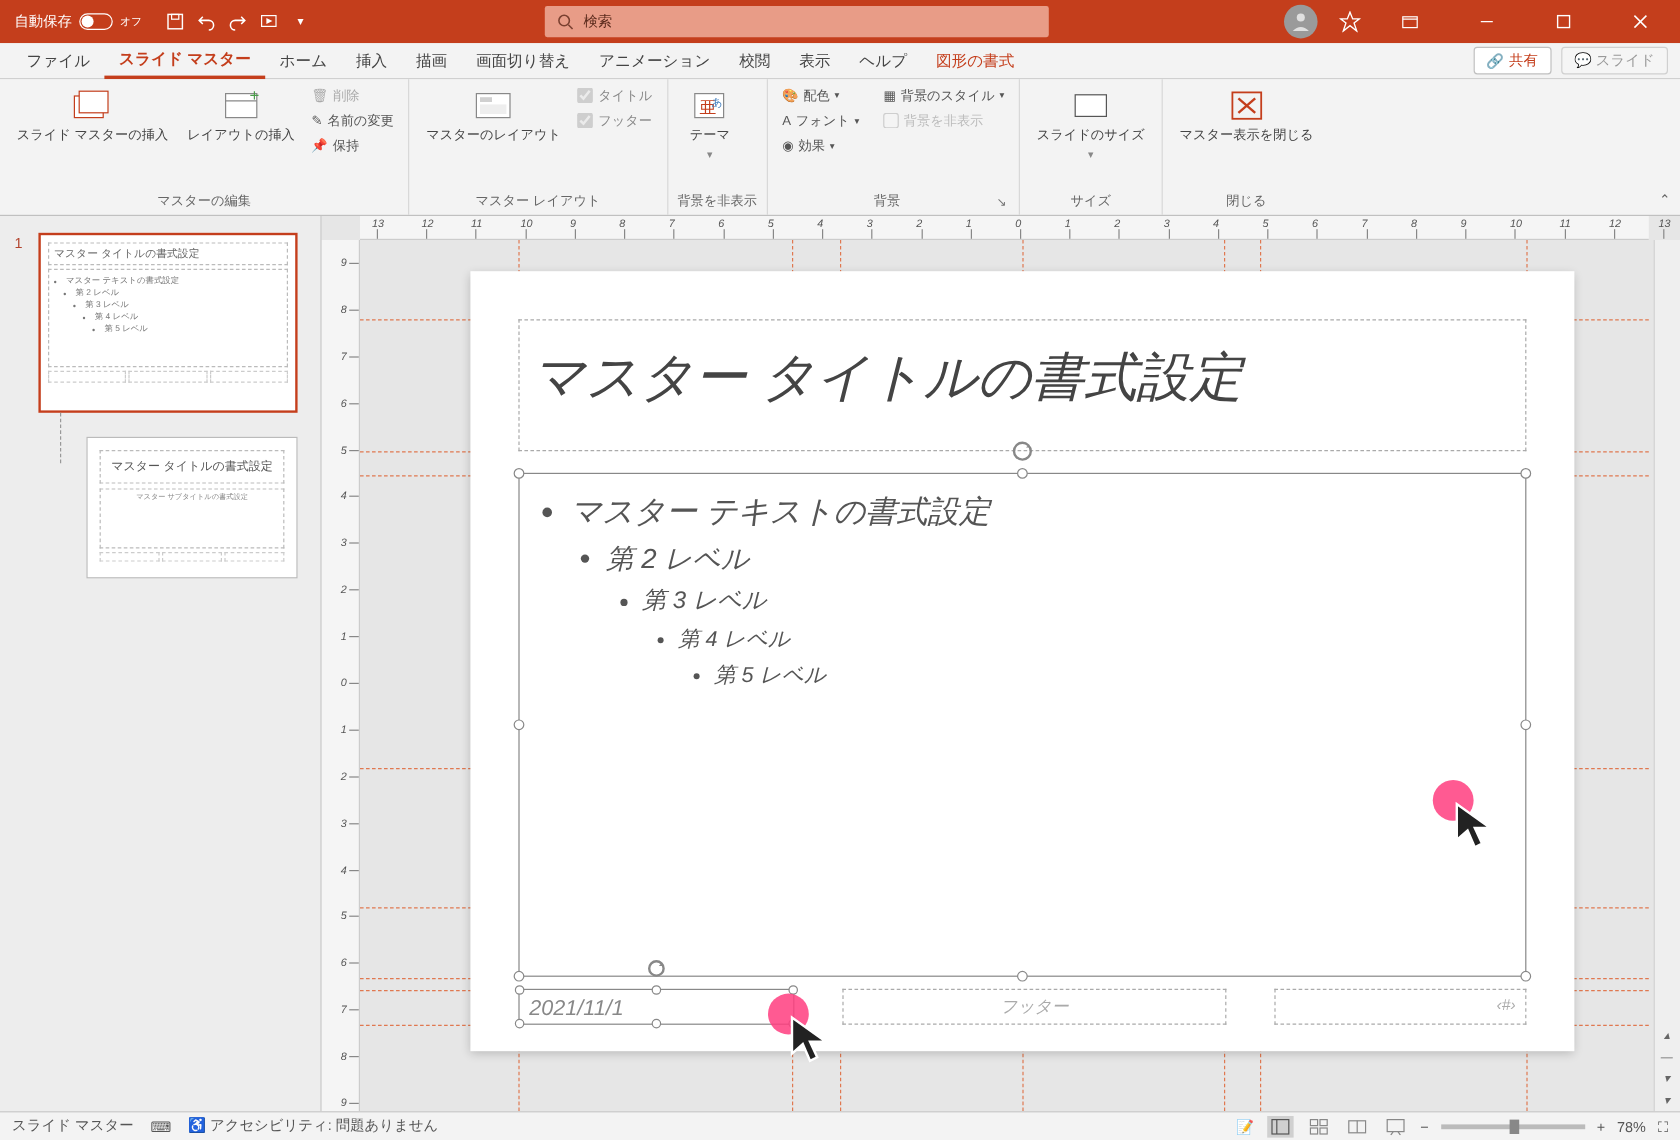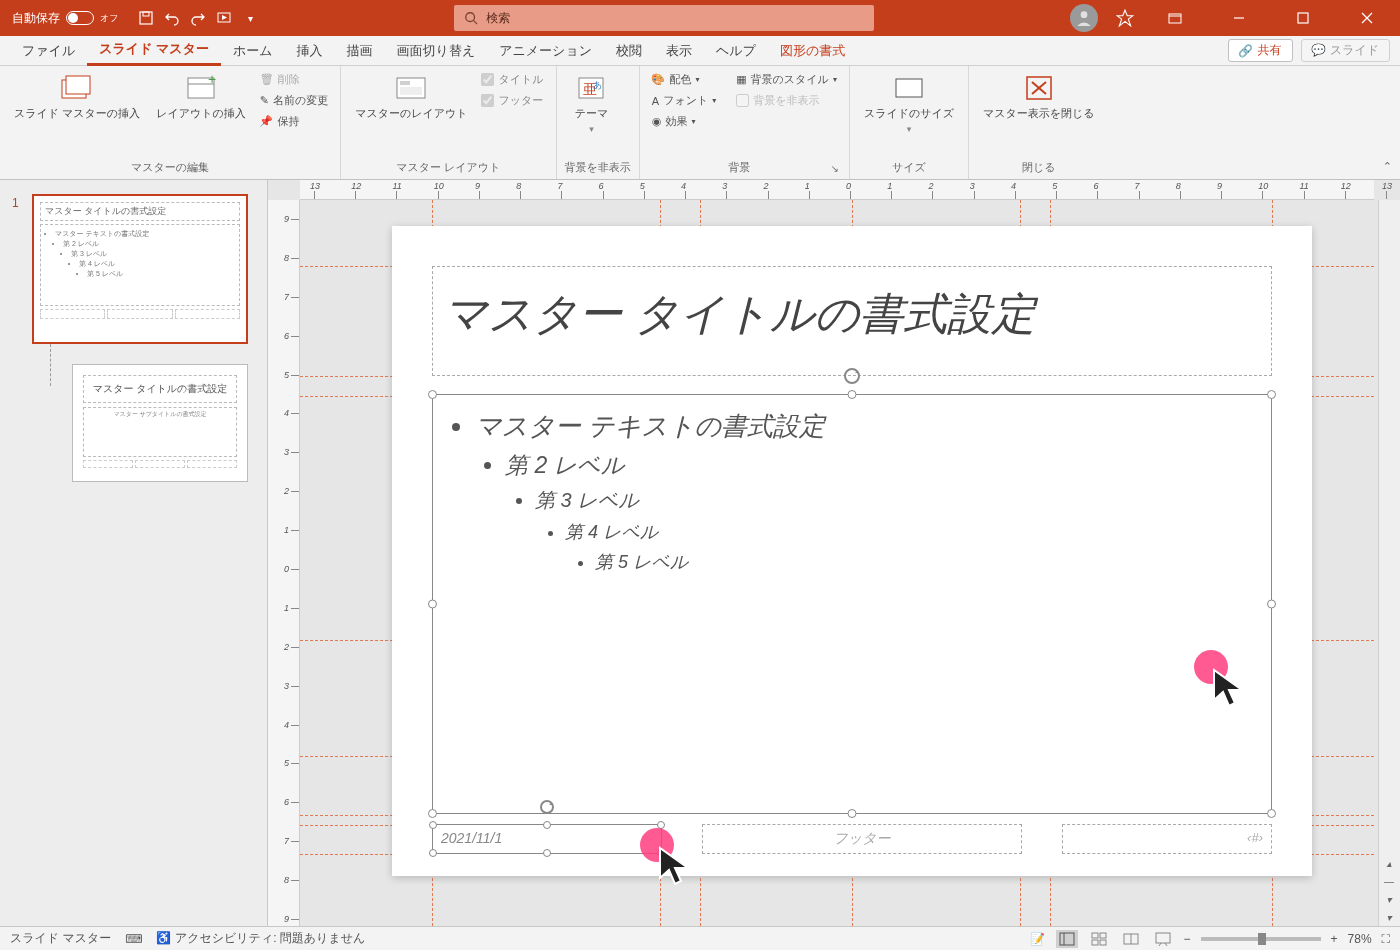--- a/index.html
+++ b/index.html
@@ -76,21 +76,21 @@
 .ph-body .sel-handle { width: 9px; height: 9px; background: #fff; border: 1px solid #888; border-radius: 50%; position: absolute; }
 .ph-body-text { padding: 14px 18px; font-size: 26px; color: #555; }
 .ph-body-text ul { list-style: disc; margin-left: 24px; }
 .ph-body-text ul ul { font-size: 23px; margin-left: 30px; margin-top: 6px; }
 .ph-body-text ul ul ul { font-size: 20px; }
 .ph-body-text ul ul ul ul { font-size: 18px; }
 .ph-body-text ul ul ul ul ul { font-size: 18px; }
 .ph-body-text li { margin-bottom: 2px; }
 .rot-handle { position: absolute; left: 50%; top: -28px; width: 18px; height: 18px; transform: translateX(-50%); }
 
-.ph-date { left: 40px; bottom: 22px; width: 230px; height: 30px; font-size: 14px; color: #888; padding: 5px 8px; border: 1px solid #888; }
+.ph-date { left: 40px; bottom: 22px; width: 230px; height: 30px; font-size: 18px; color: #888; padding: 5px 8px; border: 1px solid #888; }
 .ph-date .sel-handle { width: 8px; height: 8px; background: #fff; border: 1px solid #888; border-radius: 50%; position: absolute; }
 .ph-footer { left: 310px; bottom: 22px; width: 320px; height: 30px; font-size: 14px; color: #aaa; text-align: center; padding: 5px; }
 .ph-pagenum { right: 40px; bottom: 22px; width: 210px; height: 30px; font-size: 13px; color: #aaa; text-align: right; padding: 5px 8px; }
 
 .vscroll { position: absolute; right: 0; top: 20px; bottom: 0; width: 22px; background: #efefef; border-left: 1px solid #d0d0d0; }
 .vscroll .nav-btn { position: absolute; width: 20px; height: 18px; right: 1px; display: flex; align-items: center; justify-content: center; color: #666; font-size: 10px; }
 
 
 .hotspot { position: absolute; width: 34px; height: 34px; background: #ff3d7f; border-radius: 50%; opacity: .85; }
 .cursor-arrow { position: absolute; width: 44px; height: 44px; }

